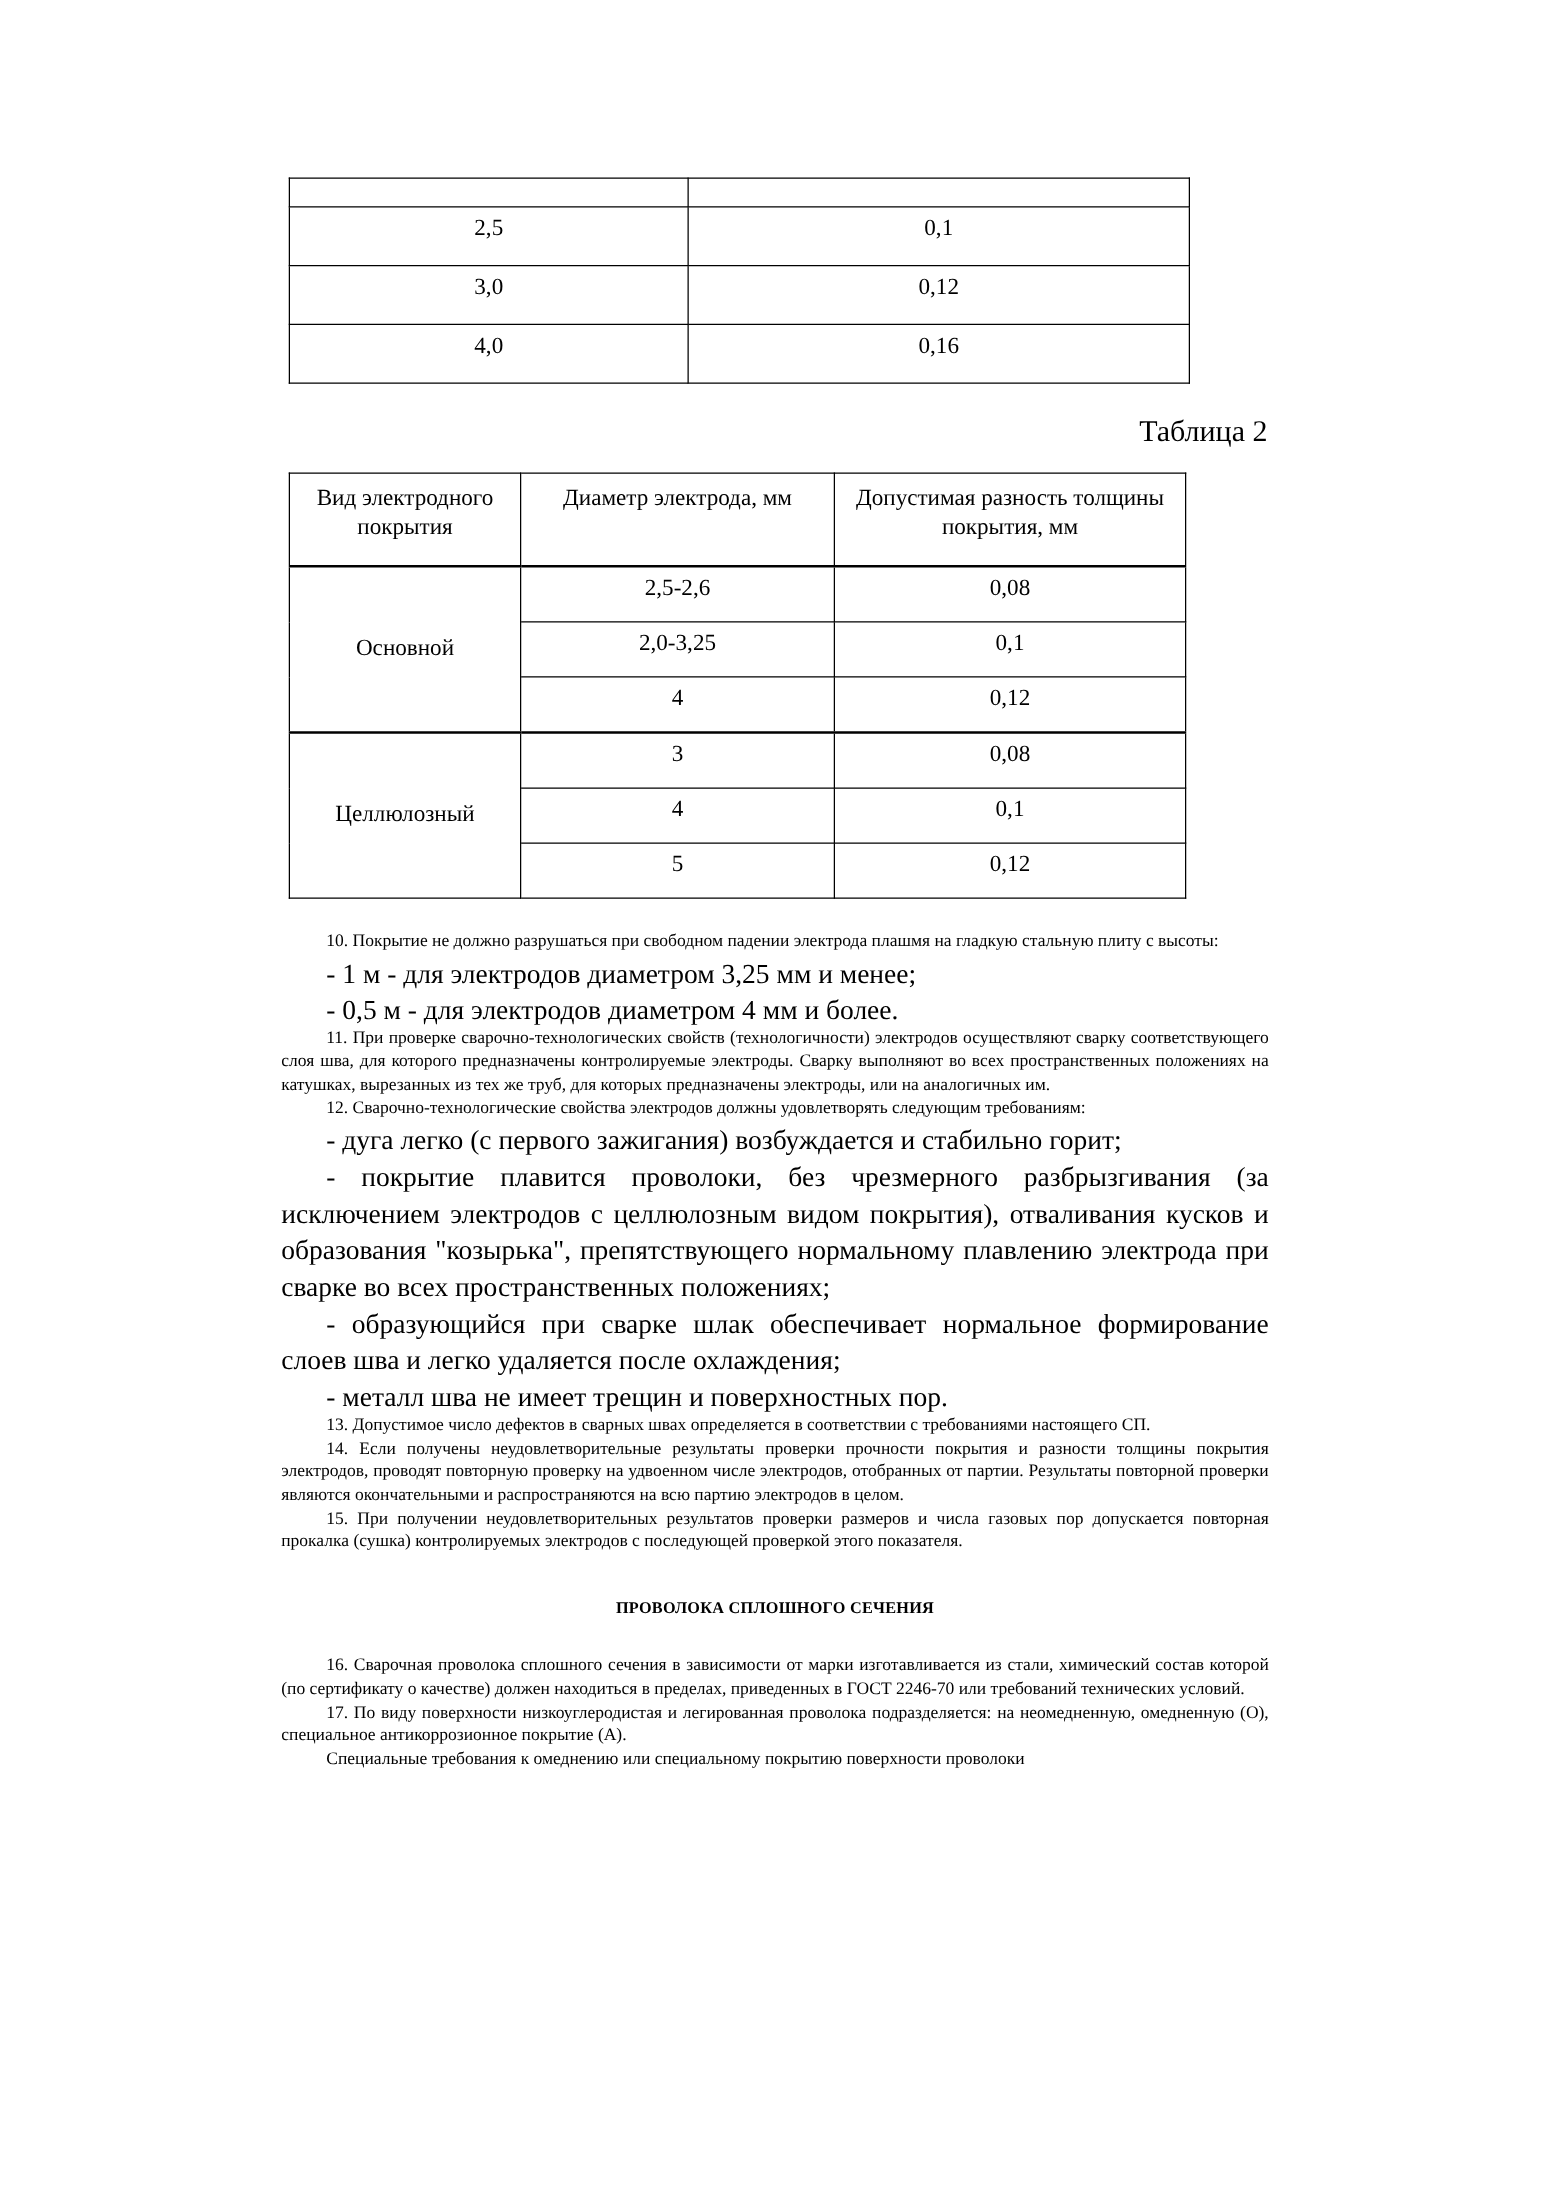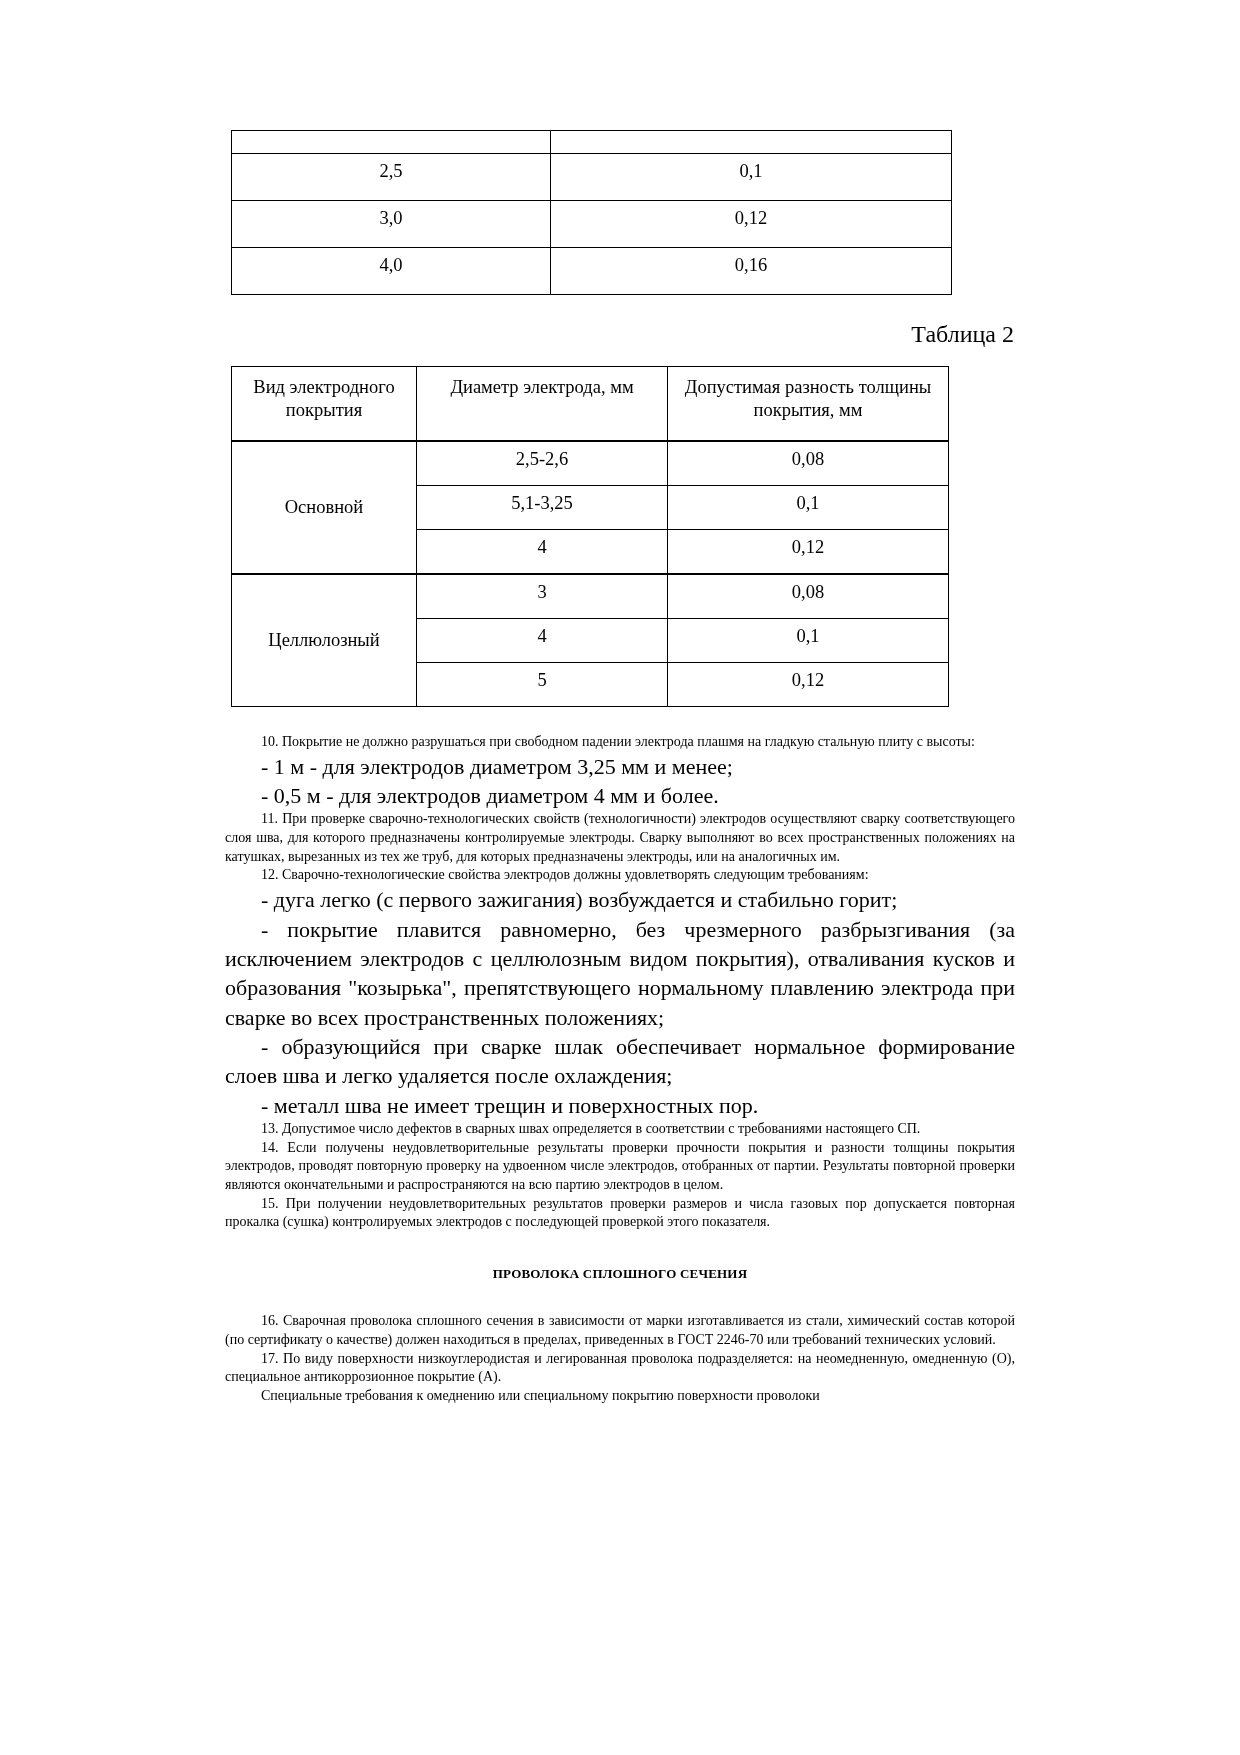--- a/index.html
+++ b/index.html
@@ -16,21 +16,21 @@
   }
   .page {
     position: relative;
     width: 1240px;
     height: 1755px;
     box-sizing: border-box;
     padding: 130px 160px 60px 160px;
   }
   .content {
     width: 790px;
-    margin: 0 auto;
+    margin: 12px auto;
   }
 
   
   table.doc-table {
     border-collapse: collapse;
     table-layout: fixed;
     font-size: 18.5px;
     line-height: 1.22;
   }
   table.doc-table td,
@@ -142,21 +142,21 @@
           <td class="col-diff">Допустимая разность толщины покрытия, мм</td>
         </tr>
       </thead>
       <tbody>
         <tr class="group-start">
           <td class="col-type group-label" rowspan="3">Основной</td>
           <td class="col-diam">2,5-2,6</td>
           <td class="col-diff">0,08</td>
         </tr>
         <tr>
-          <td class="col-diam">5,1-3,25</td>
+          <td class="col-diam">2,0-3,25</td>
           <td class="col-diff">0,1</td>
         </tr>
         <tr>
           <td class="col-diam">4</td>
           <td class="col-diff">0,12</td>
         </tr>
         <tr class="group-start">
           <td class="col-type group-label" rowspan="3">Целлюлозный</td>
           <td class="col-diam">3</td>
           <td class="col-diff">0,08</td>
@@ -172,21 +172,21 @@
       </tbody>
     </table>
 
     <div class="text-block">
       <p class="body last-line-left">10. Покрытие не должно разрушаться при свободном падении электрода плашмя на гладкую стальную плиту с высоты:</p>
       <p class="dash">- 1 м - для электродов диаметром 3,25 мм и менее;</p>
       <p class="dash">- 0,5 м -  для электродов диаметром 4 мм и более.</p>
       <p class="body last-line-left">11. При проверке сварочно-технологических свойств (технологичности) электродов осуществляют сварку соответствующего слоя шва, для которого предназначены контролируемые электроды. Сварку выполняют во всех пространственных положениях на катушках, вырезанных из тех же труб, для которых предназначены электроды, или на аналогичных им.</p>
       <p class="body last-line-left">12. Сварочно-технологические свойства электродов должны удовлетворять следующим требованиям:</p>
       <p class="dash">- дуга легко (с первого зажигания) возбуждается и стабильно горит;</p>
-      <p class="dash">- покрытие плавится равномерно, без чрезмерного разбрызгивания (за исключением электродов с целлюлозным видом покрытия), отваливания кусков и образования "козырька", препятствующего нормальному плавлению электрода при сварке во всех пространственных положениях;</p>
+      <p class="dash">- покрытие плавится проволоки, без чрезмерного разбрызгивания (за исключением электродов с целлюлозным видом покрытия), отваливания кусков и образования "козырька", препятствующего нормальному плавлению электрода при сварке во всех пространственных положениях;</p>
       <p class="dash">- образующийся при сварке шлак обеспечивает нормальное формирование слоев шва и легко удаляется после охлаждения;</p>
       <p class="dash">- металл шва не имеет трещин и поверхностных пор.</p>
       <p class="body last-line-left">13. Допустимое число дефектов в сварных швах определяется в соответствии с требованиями настоящего СП.</p>
       <p class="body last-line-left">14. Если получены неудовлетворительные результаты проверки прочности покрытия и разности толщины покрытия электродов, проводят повторную проверку на удвоенном числе электродов, отобранных от партии. Результаты повторной проверки являются окончательными и распространяются на всю партию электродов в целом.</p>
       <p class="body last-line-left">15. При получении неудовлетворительных результатов проверки размеров и числа газовых пор допускается повторная прокалка (сушка) контролируемых электродов с последующей проверкой этого показателя.</p>
 
       <h2 class="section-heading">ПРОВОЛОКА СПЛОШНОГО СЕЧЕНИЯ</h2>
 
       <p class="body last-line-left">16. Сварочная проволока сплошного сечения в зависимости от марки изготавливается из стали, химический состав которой (по сертификату о качестве) должен находиться в пределах, приведенных в ГОСТ 2246-70 или требований технических условий.</p>
       <p class="body last-line-left">17. По виду поверхности низкоуглеродистая и легированная проволока подразделяется: на неомедненную, омедненную (О), специальное антикоррозионное покрытие (А).</p>

